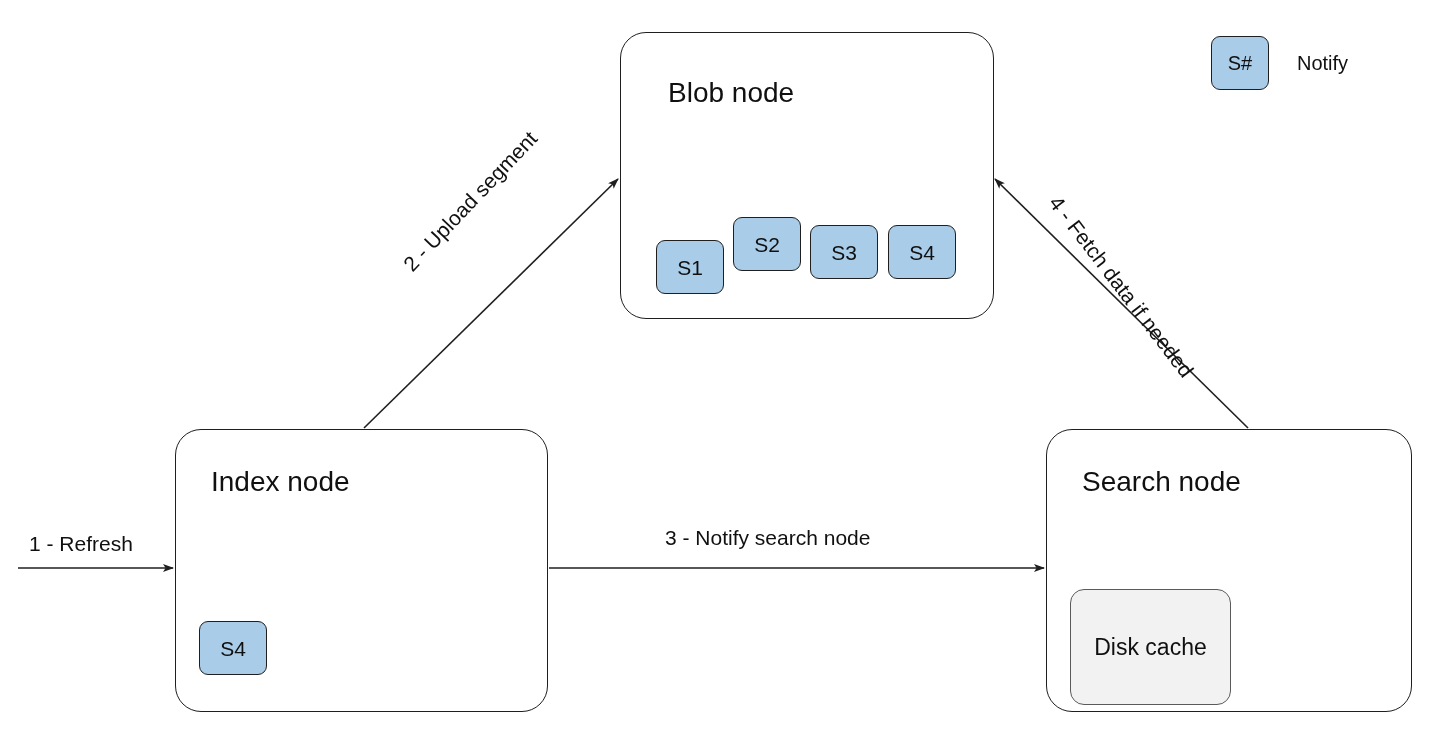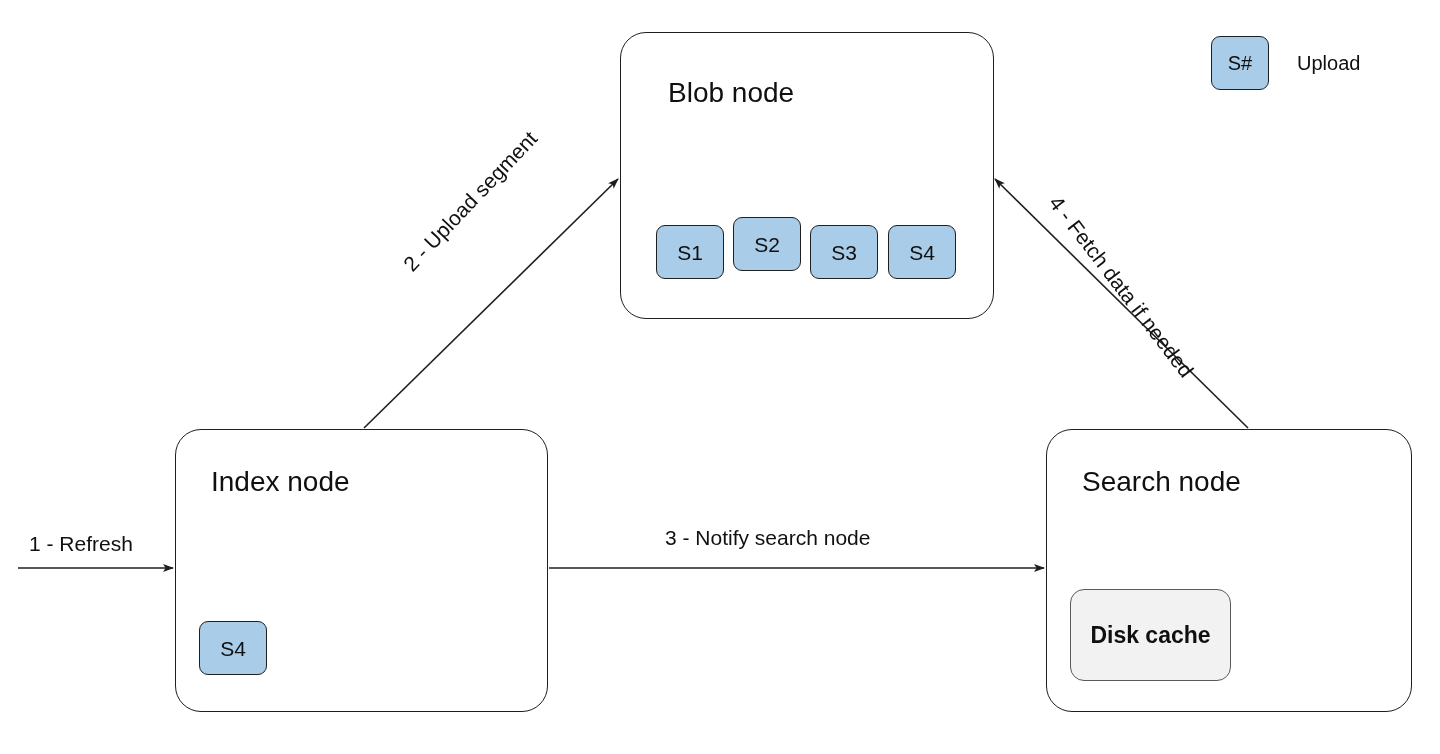--- a/index.html
+++ b/index.html
@@ -60,44 +60,43 @@
     background: #a9cce9;
     border: 1.6px solid #1f1f1f;
     border-radius: 9px;
     display: flex;
     align-items: center;
     justify-content: center;
     color: #101010;
     font-size: 21px;
     line-height: 1;
   }
-  #segment-s1 { left: 656px; top: 225px; text-align: center; }
+  #segment-s1 { left: 656px; top: 240px; text-align: center; }
   #segment-s2 { left: 733px; top: 217px; }
   #segment-s3 { left: 810px; top: 225px; }
   #segment-s4 { left: 888px; top: 225px; }
   #segment-index-s4 { left: 199px; top: 621px; }
 
   
   #disk-cache {
     position: absolute;
     box-sizing: border-box;
     left: 1070px;
     top: 589px;
     width: 161px;
-    height: 92px;
+    height: 116px;
     background: #f2f2f2;
     border: 1.4px solid #5a5a5a;
     border-radius: 14px;
     display: flex;
     align-items: center;
     justify-content: center;
     color: #101010;
     font-size: 23px;
     line-height: 1;
-    font-weight: bold;
   }
 
   
   #legend {
     position: absolute;
     left: 1211px;
     top: 36px;
     display: flex;
     align-items: center;
   }
@@ -183,16 +182,16 @@
   <div class="node-title" id="search-node-title">Search node</div>
   <div id="disk-cache">Disk cache</div>
 
   <div class="edge-label" id="label-refresh">1 - Refresh</div>
   <div class="edge-label" id="label-upload">2 - Upload segment</div>
   <div class="edge-label" id="label-notify">3 - Notify search node</div>
   <div class="edge-label" id="label-fetch">4 - Fetch data if needed</div>
 
   <div id="legend">
     <div id="legend-swatch">S#</div>
-    <div id="legend-label">Upload</div>
+    <div id="legend-label">Notify</div>
   </div>
 
 </div>
 
 </body></html>

